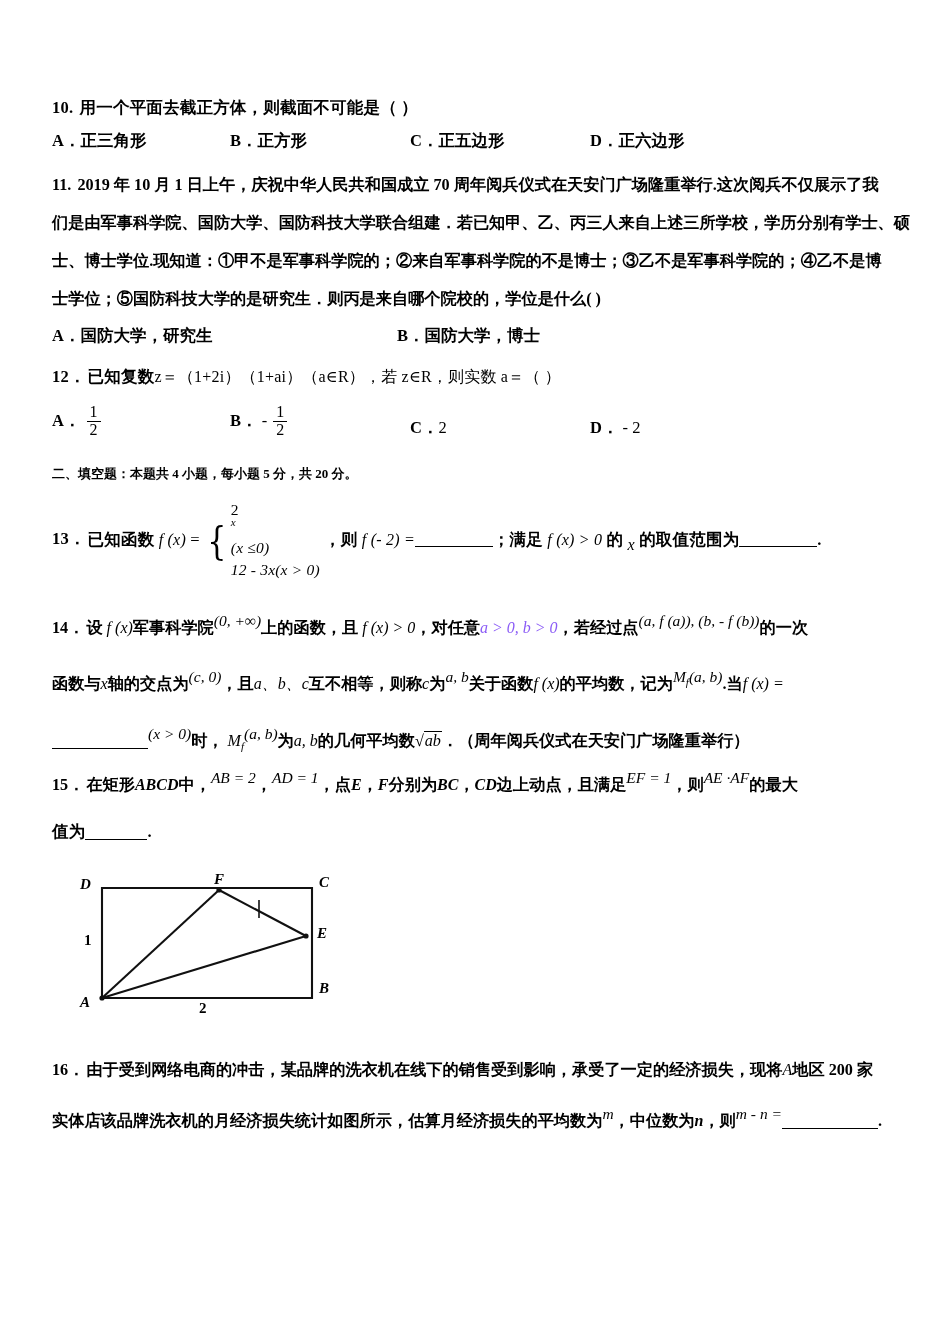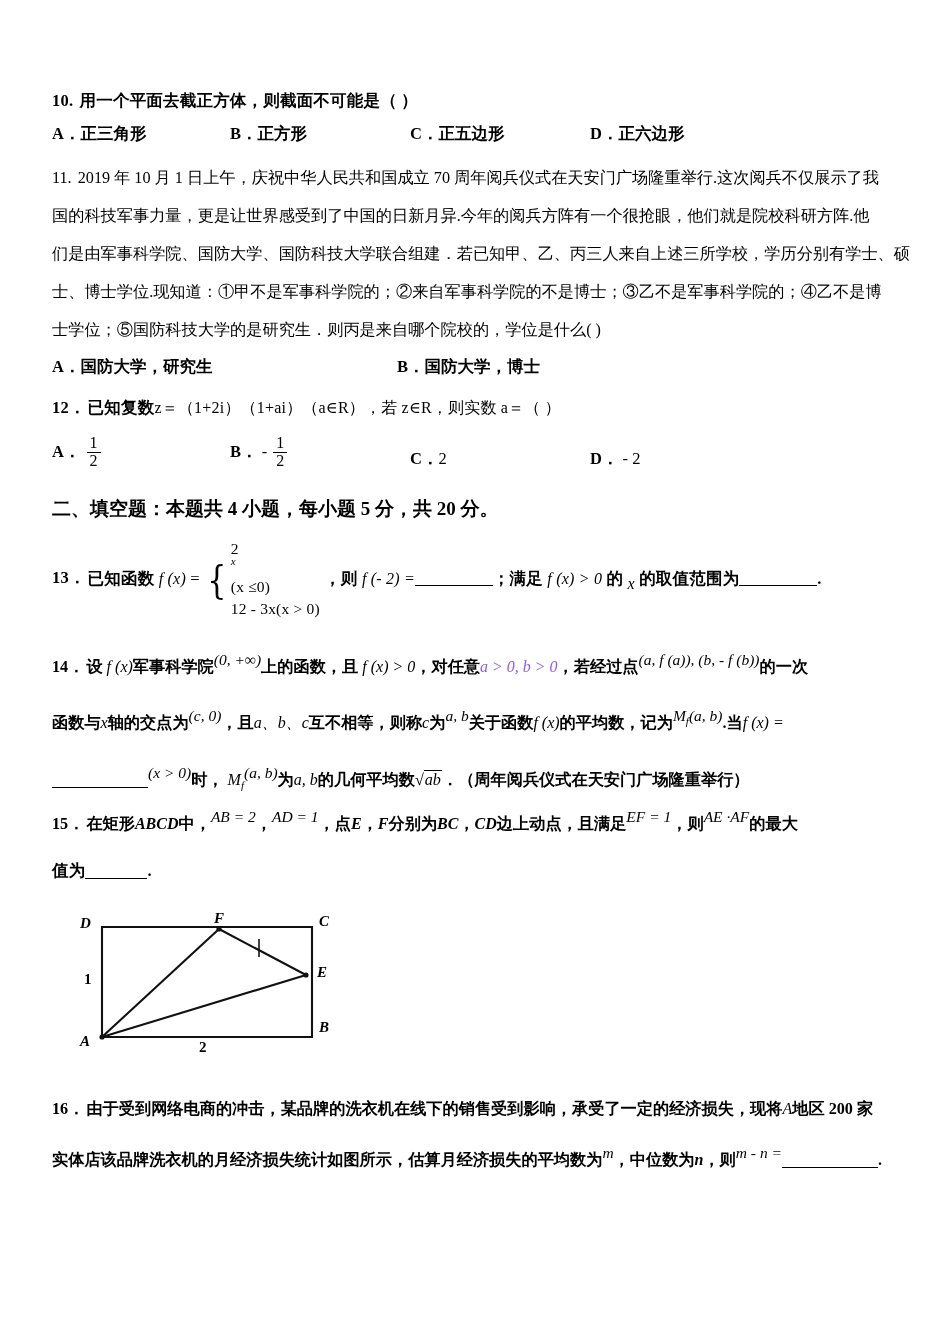--- a/index.html
+++ b/index.html
@@ -18,21 +18,21 @@
   .page {
     position: relative;
     width: 950px;
     height: 1344px;
     padding: 0;
     box-sizing: border-box;
   }
   .content {
     position: absolute;
     left: 52px;
-    top: 88px;
+    top: 95px;
     width: 860px;
   }
 
   
   .qline {
     font-weight: bold;
     font-size: 16.5px;
     line-height: 1.55;
     letter-spacing: .2px;
     white-space: nowrap;
@@ -49,37 +49,38 @@
     margin-top: 9px;
   }
   .choices .ch { white-space: nowrap; }
   .c4 .ch:nth-child(1) { width: 178px; }
   .c4 .ch:nth-child(2) { width: 180px; }
   .c4 .ch:nth-child(3) { width: 180px; }
   .c2 .ch:nth-child(1) { width: 345px; }
 
   
   .para {
-    font-weight: normal;
+    font-weight: bold;
     font-size: 16.2px;
     line-height: 2.35;
     text-align: justify;
     text-justify: inter-ideograph;
   }
 
   .sec-head {
     font-weight: bold;
-    font-size: 19px;
+    font-size: 13px;
     margin-top: 26px;
     margin-bottom: 14px;
   }
 
   
   .mi {
     font-family: "Liberation Serif", "DejaVu Serif", serif;
+    font-style: italic;
     font-weight: normal;
   }
   .mn {
     font-family: "Liberation Serif", "DejaVu Serif", serif;
     font-style: normal;
     font-weight: normal;
   }
   .math {
     font-family: "Liberation Serif", "DejaVu Serif", serif;
     font-weight: normal;
@@ -177,21 +178,20 @@
         <span class="ch"><span>A．</span><span>正三角形</span></span>
         <span class="ch"><span>B．</span><span>正方形</span></span>
         <span class="ch"><span>C．</span><span>正五边形</span></span>
         <span class="ch"><span>D．</span><span>正六边形</span></span>
       </div>
     </div>
 
     <div class="qblock" style="margin-top:14px;">
       <div class="para">
         <div><span class="num">11.</span> <span>2019 年 10 月 1 日上午，庆祝中华人民共和国成立 70 周年阅兵仪式在天安门广场隆重举行.这次阅兵不仅展示了我</span></div>
-        <div>国的科技军事力量，更是让世界感受到了中国的日新月异.今年的阅兵方阵有一个很抢眼，他们就是院校科研方阵.他</div>
         <div>们是由军事科学院、国防大学、国防科技大学联合组建．若已知甲、乙、丙三人来自上述三所学校，学历分别有学士、硕</div>
         <div>士、博士学位.现知道：①甲不是军事科学院的；②来自军事科学院的不是博士；③乙不是军事科学院的；④乙不是博</div>
         <div>士学位；⑤国防科技大学的是研究生．则丙是来自哪个院校的，学位是什么(   )</div>
       </div>
       <div class="choices c2" style="margin-top:7px;">
         <span class="ch"><span>A．</span><span>国防大学，研究生</span></span>
         <span class="ch"><span>B．</span><span>国防大学，博士</span></span>
       </div>
     </div>
 

